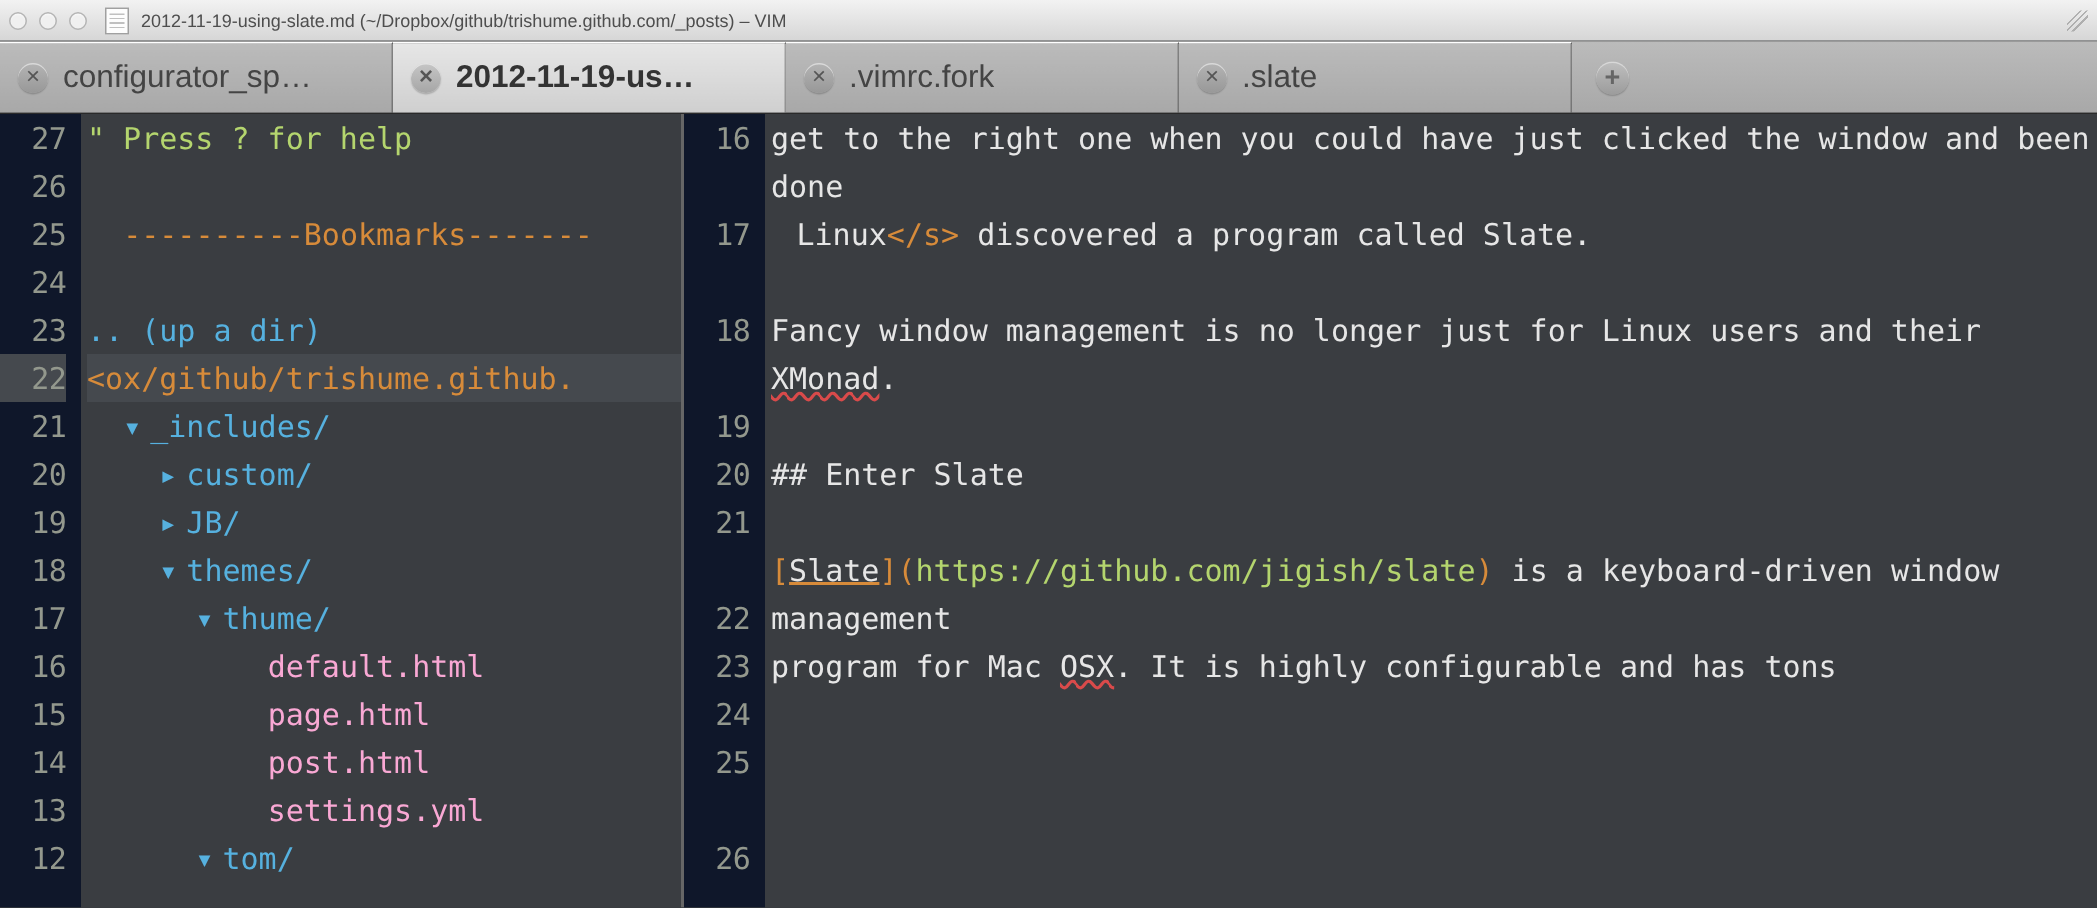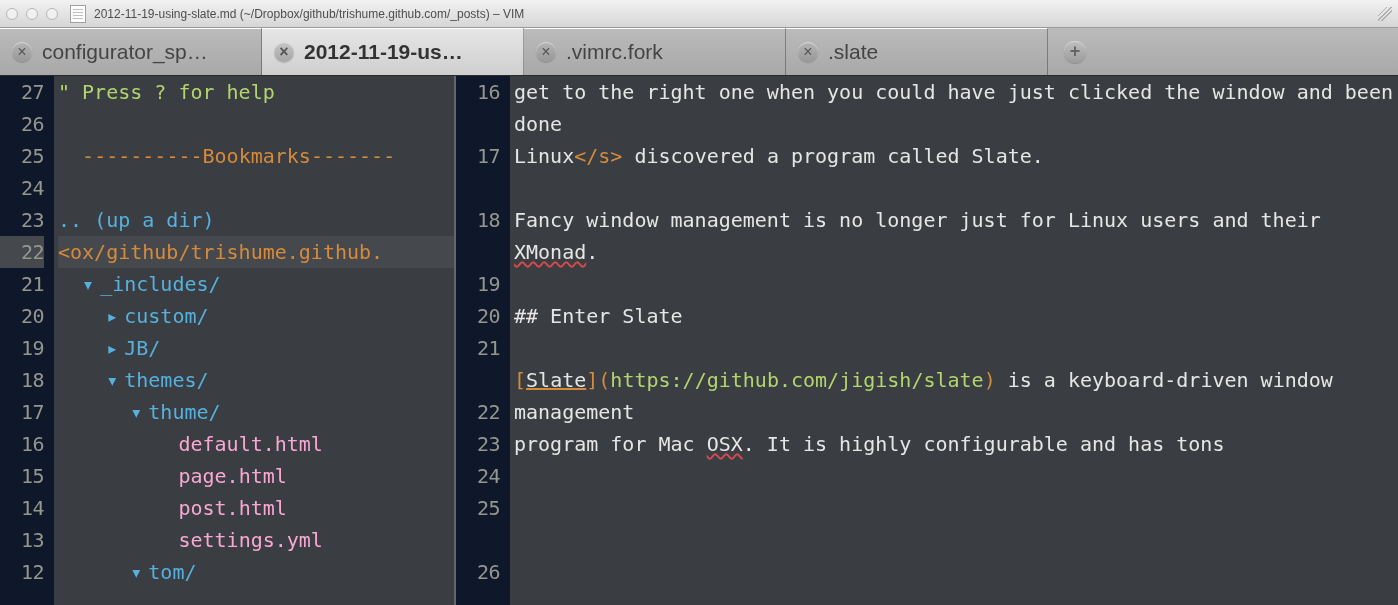--- a/index.html
+++ b/index.html
@@ -258,21 +258,21 @@
         <span class="ln"></span>
         <span class="ln">22</span>
         <span class="ln">23</span>
         <span class="ln">24</span>
         <span class="ln">25</span>
         <span class="ln"></span>
         <span class="ln">26</span>
       </div>
     <div class="code" id="right-code" style="white-space:normal; word-break:break-word;">
         <div style="height: 64px; line-height: 32px;"><span>get to the right one when you could have just clicked the window and been done</span></div>
-        <div style="height: 32px; line-height: 32px;"><span>Linux</span><span class="c-html">&lt;/s&gt;</span><span> discovered a program called Slate.</span></div>
+        <div style="height: 32px; line-height: 32px; margin-left: 17px;"><span>Linux</span><span class="c-html">&lt;/s&gt;</span><span> discovered a program called Slate.</span></div>
         <div style="height: 32px; line-height: 32px;"></div>
         <div style="height: 64px; line-height: 32px;"><span>Fancy window management is no longer just for Linux users and their </span><span class="spell">XMonad</span><span>.</span></div>
         <div style="height: 32px; line-height: 32px;"></div>
         <div style="height: 32px; line-height: 32px;"><span class="bold">## Enter Slate</span></div>
         <div style="height: 32px; line-height: 32px;"></div>
         <div style="height: 64px; line-height: 32px;"><span class="c-brack">[</span><span class="c-link under">Slate</span><span class="c-brack">]</span><span class="c-paren">(</span><span class="c-url">https://github.com/jigish/slate</span><span class="c-paren">)</span><span> is a keyboard-driven window management</span></div>
         <div style="height: 32px; line-height: 32px;"><span>program for Mac </span><span class="spell">OSX</span><span>. It is highly configurable and has tons</span></div>
       </div>
   </div>
 </div>

